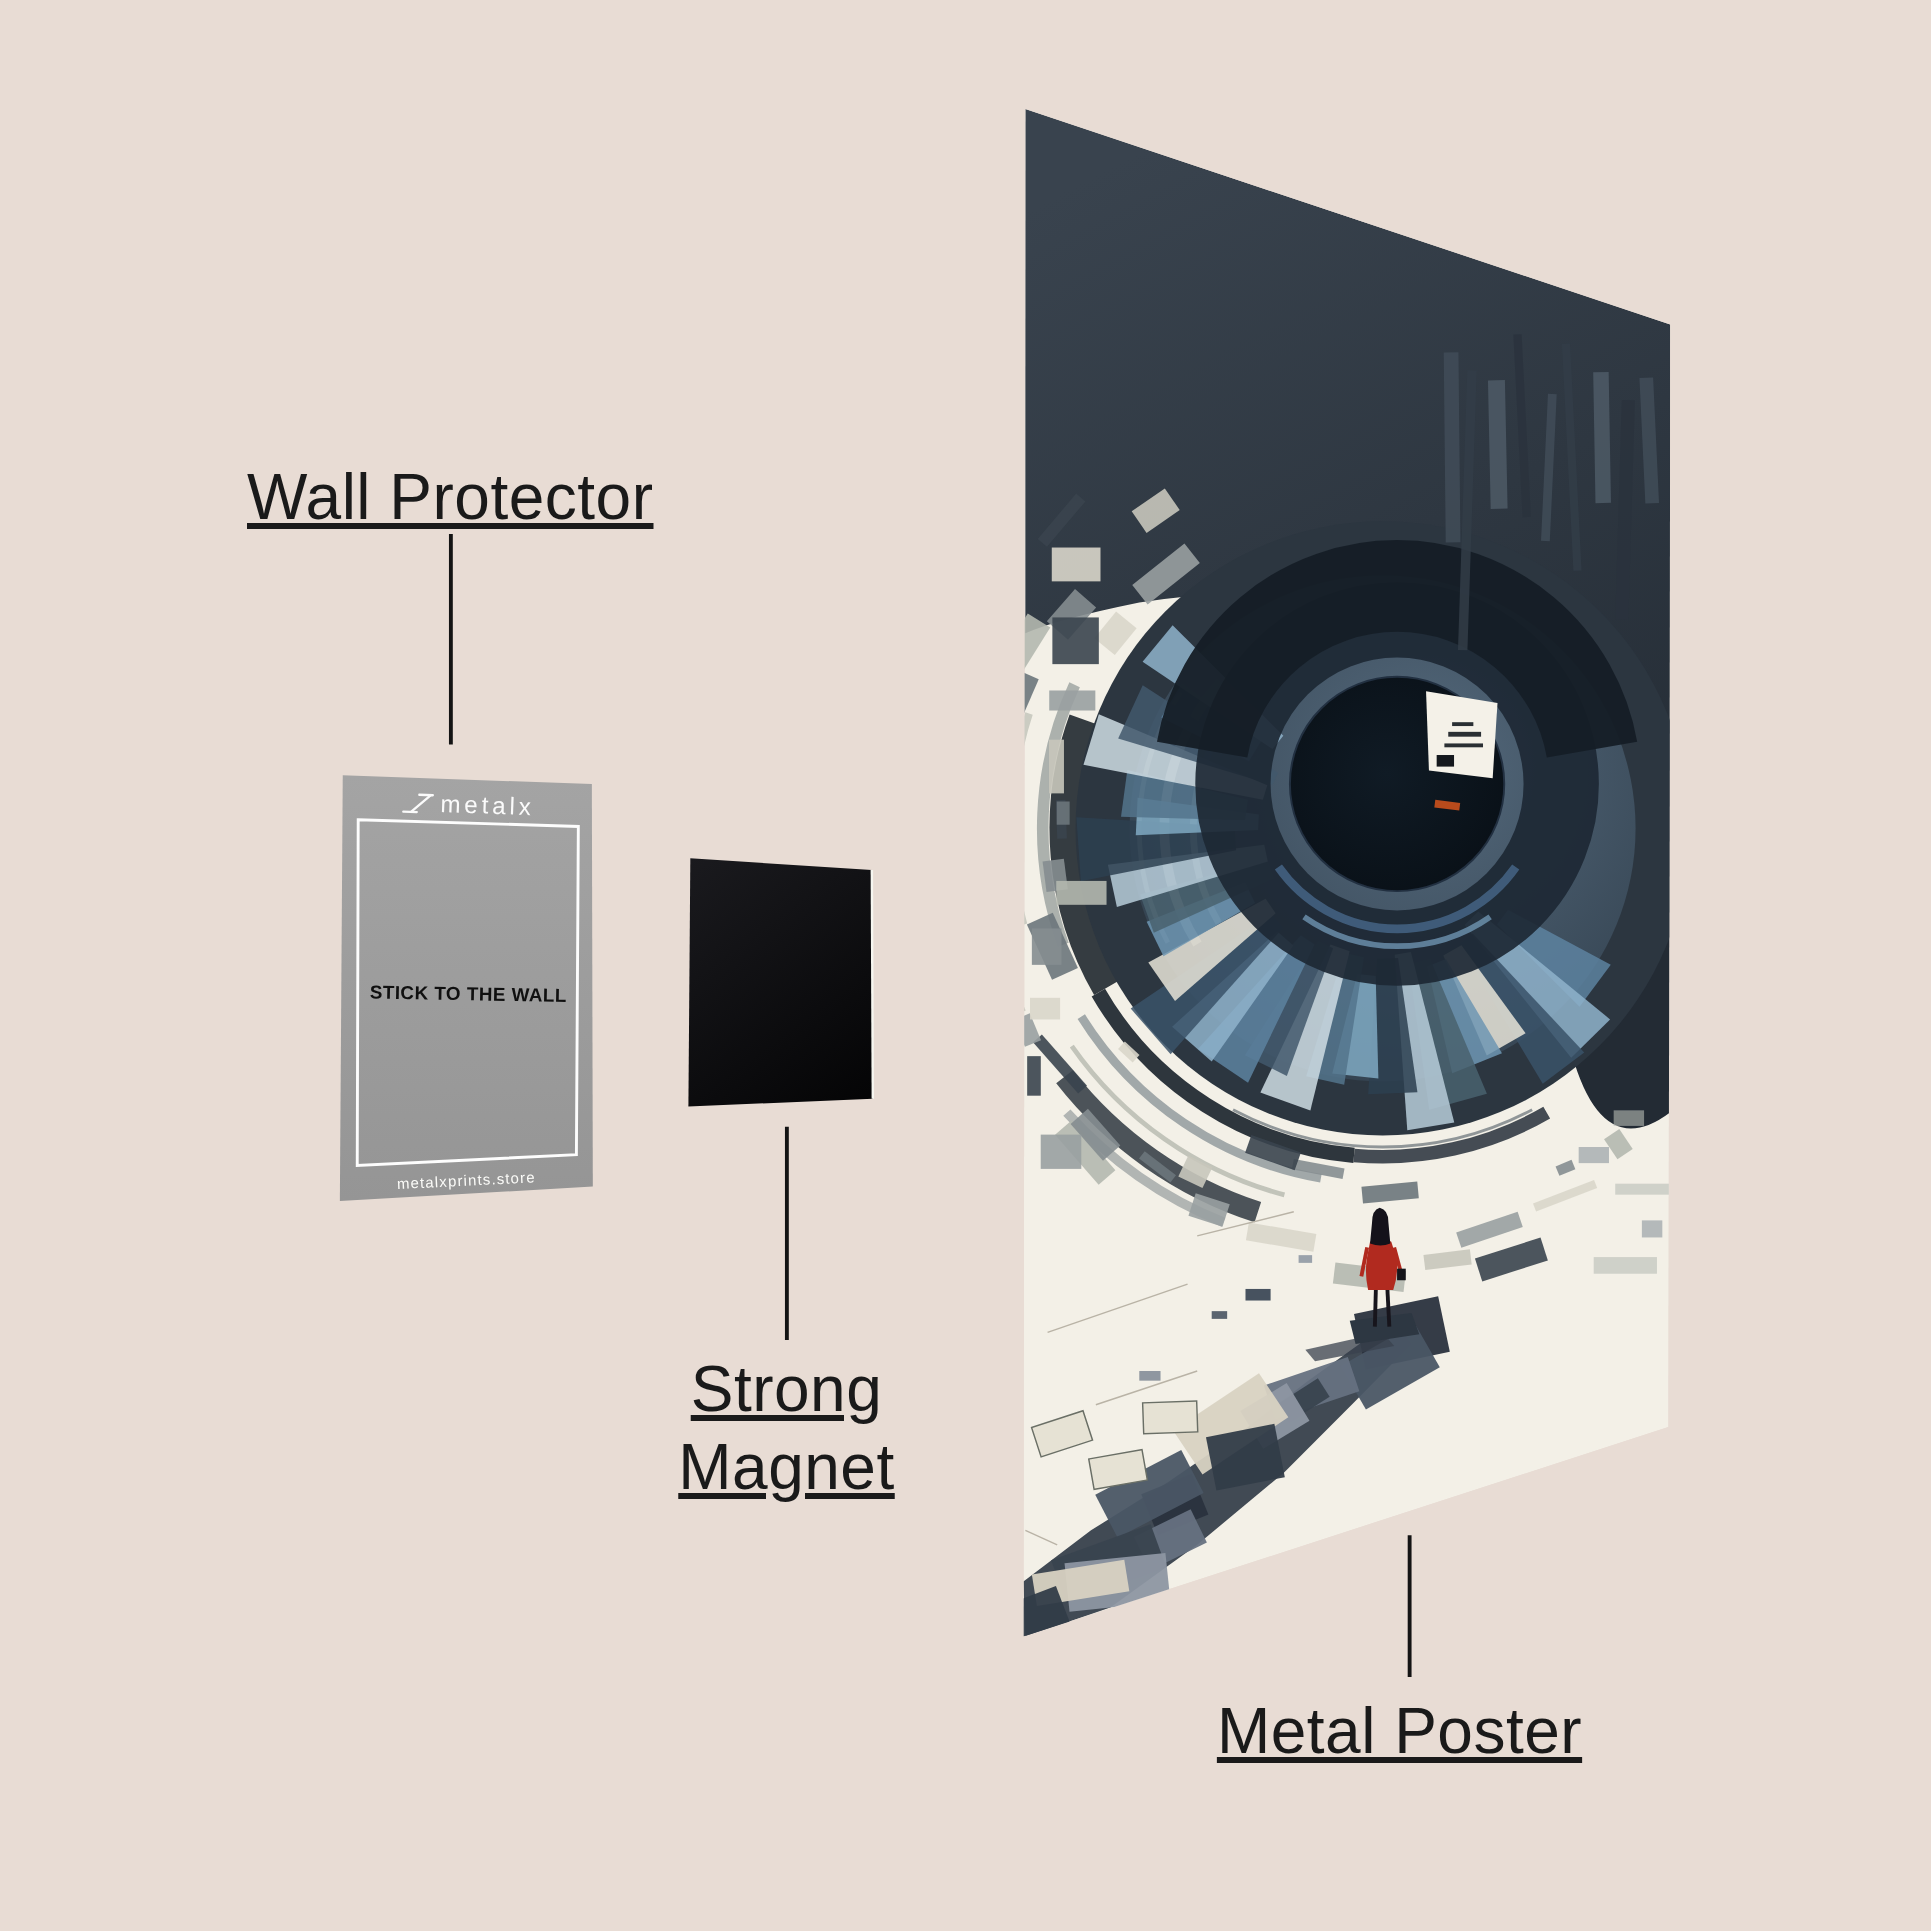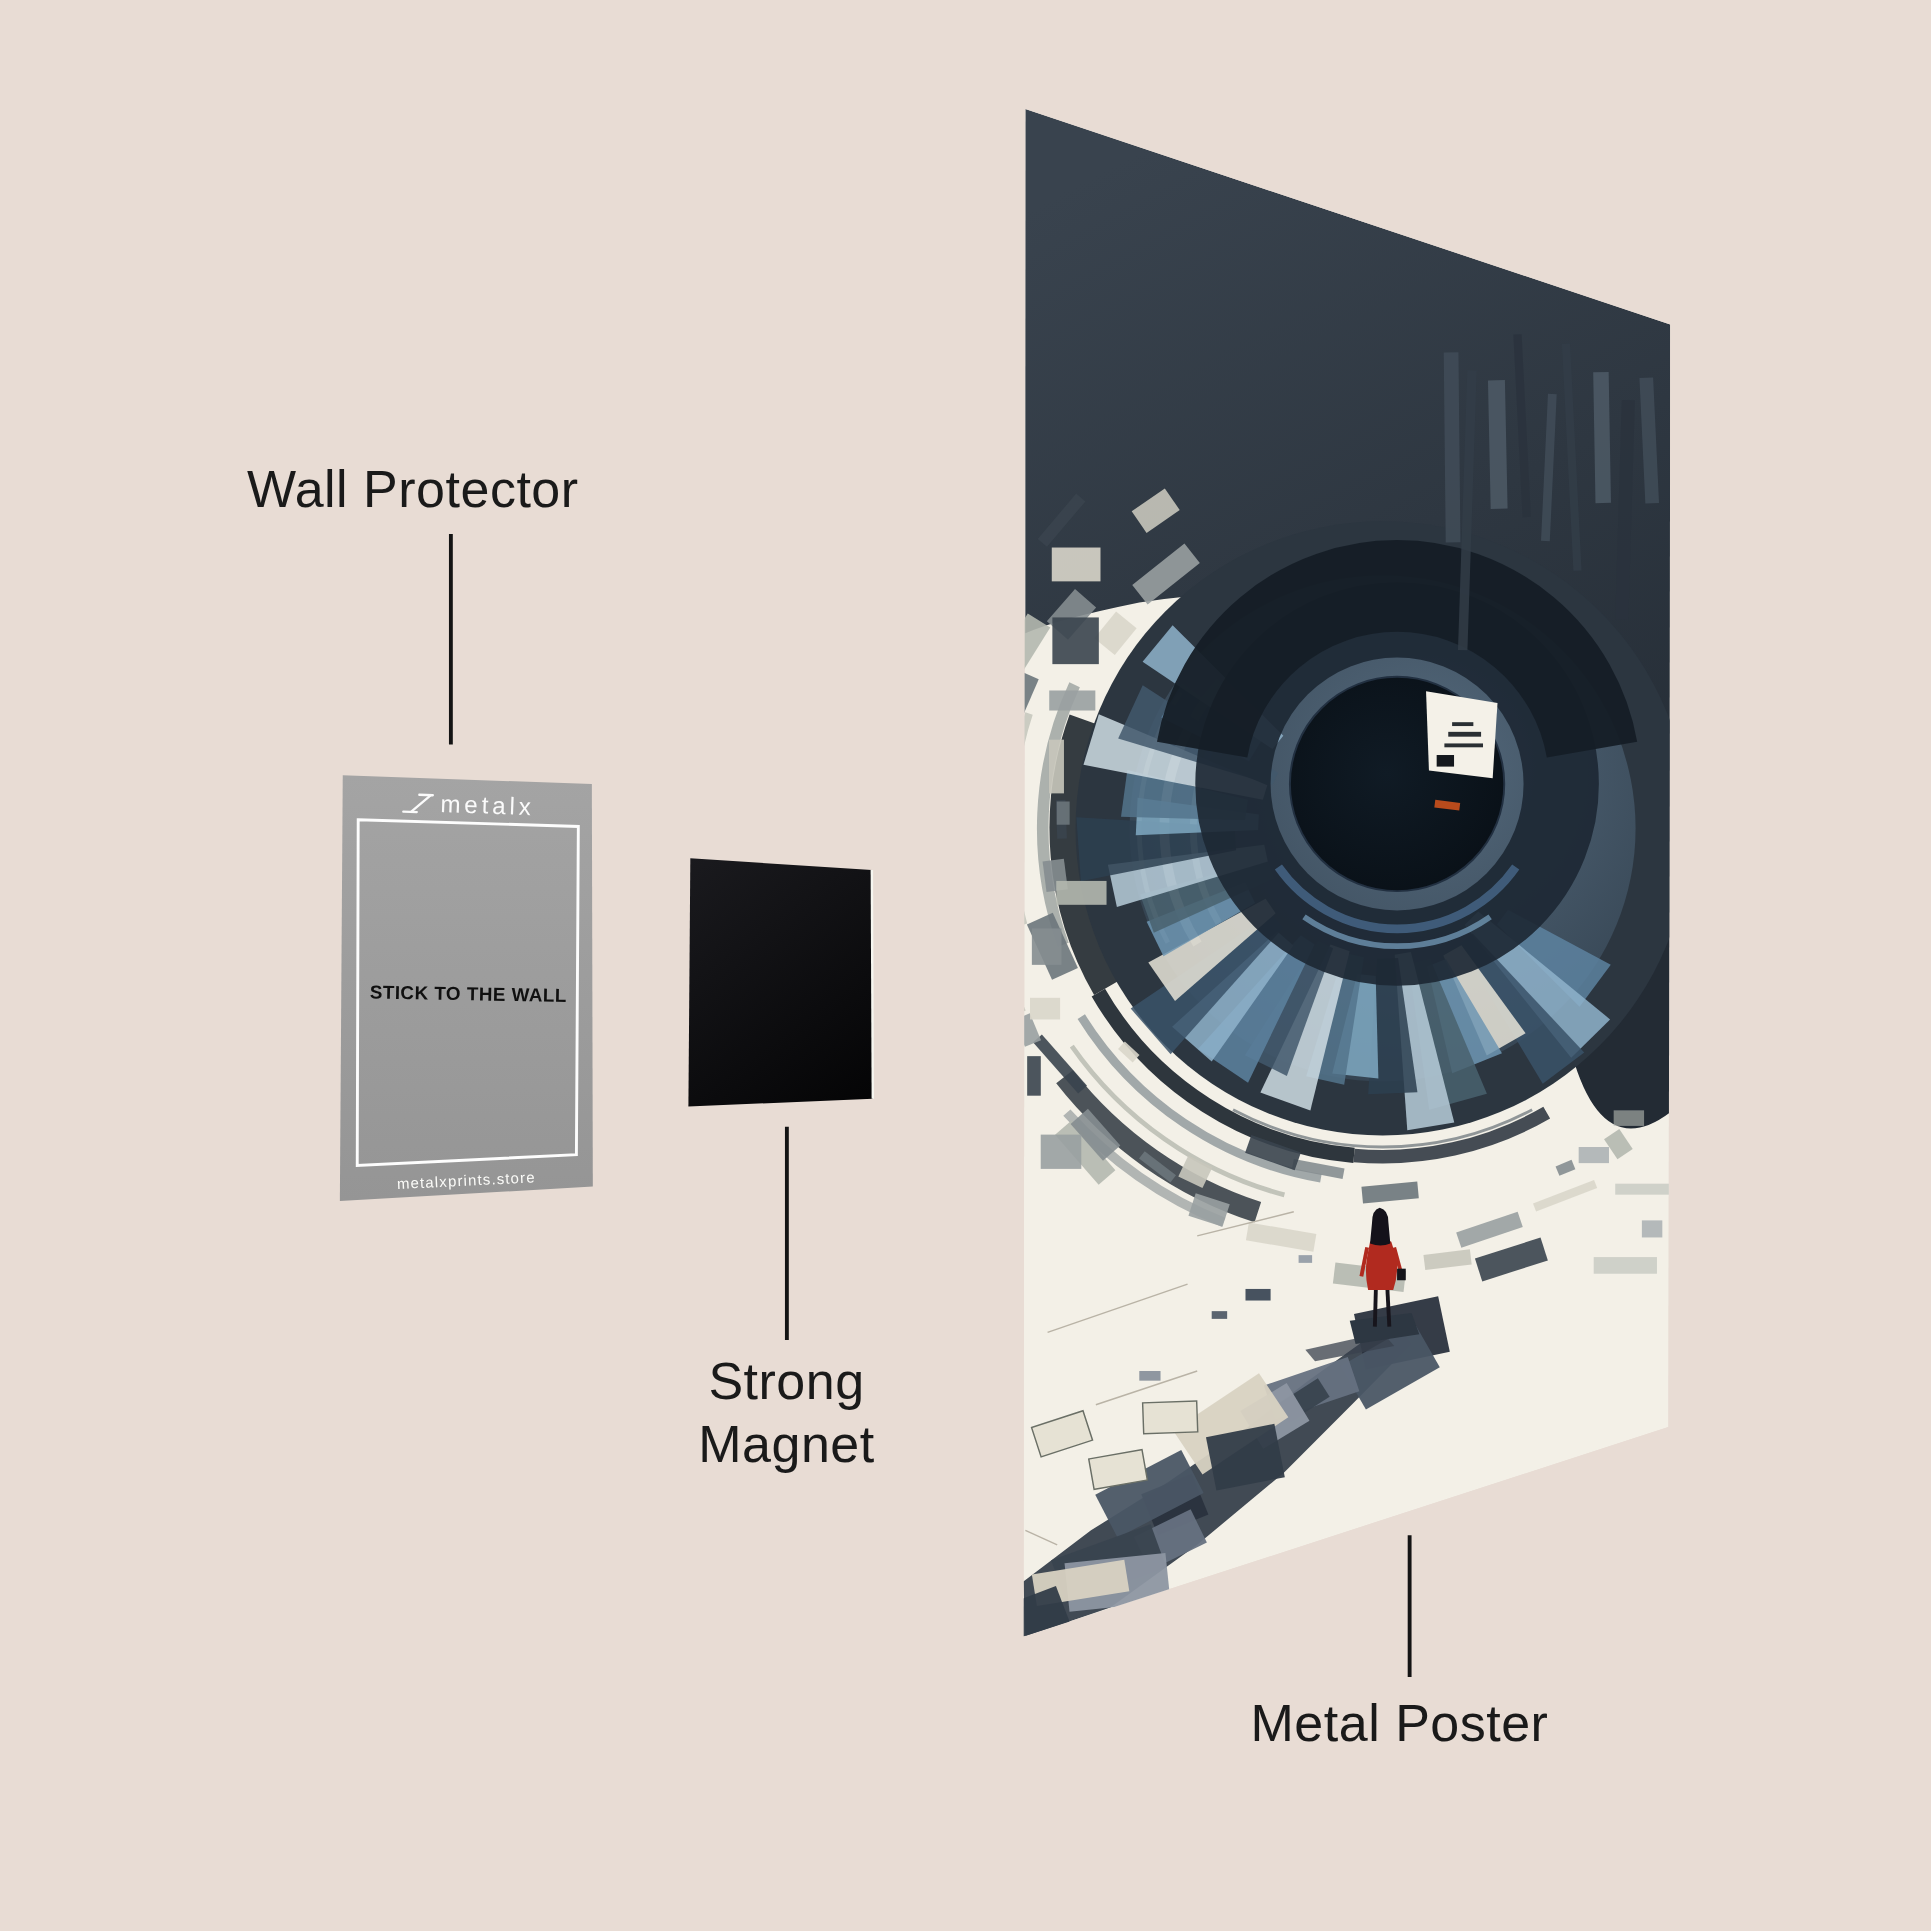--- a/index.html
+++ b/index.html
@@ -3,25 +3,26 @@
 <meta charset="utf-8">
 <title></title>
 <style>
   html,body{margin:0;padding:0;width:1931px;height:1931px;overflow:hidden;}
   body{background:var(--bg,#e8dcd4);font-family:"Liberation Sans",sans-serif;}
   #canvas{position:absolute;left:0;top:0;width:1931px;height:1931px;}
   #art{position:absolute;left:0;top:0;}
   .label{
     position:absolute;
     color:var(--label,#1a1a1a);
-    font-size:52px;
+    font-size:64px;
     font-weight:500;
     letter-spacing:0.5px;
     line-height:1.22;
     white-space:nowrap;
+    text-decoration:underline;
   }
   .label.center{text-align:center;white-space:normal;}
   
   .fill-posterbg{fill:var(--p-posterbg)}
   .fill-dark2{fill:var(--p-dark2)}
   .fill-dark3{fill:var(--p-dark3)}
   .fill-reflection{fill:var(--p-reflection)}
   .fill-red{fill:var(--accent-red)}
   .stroke-red{stroke:var(--accent-red)}
 </style>

